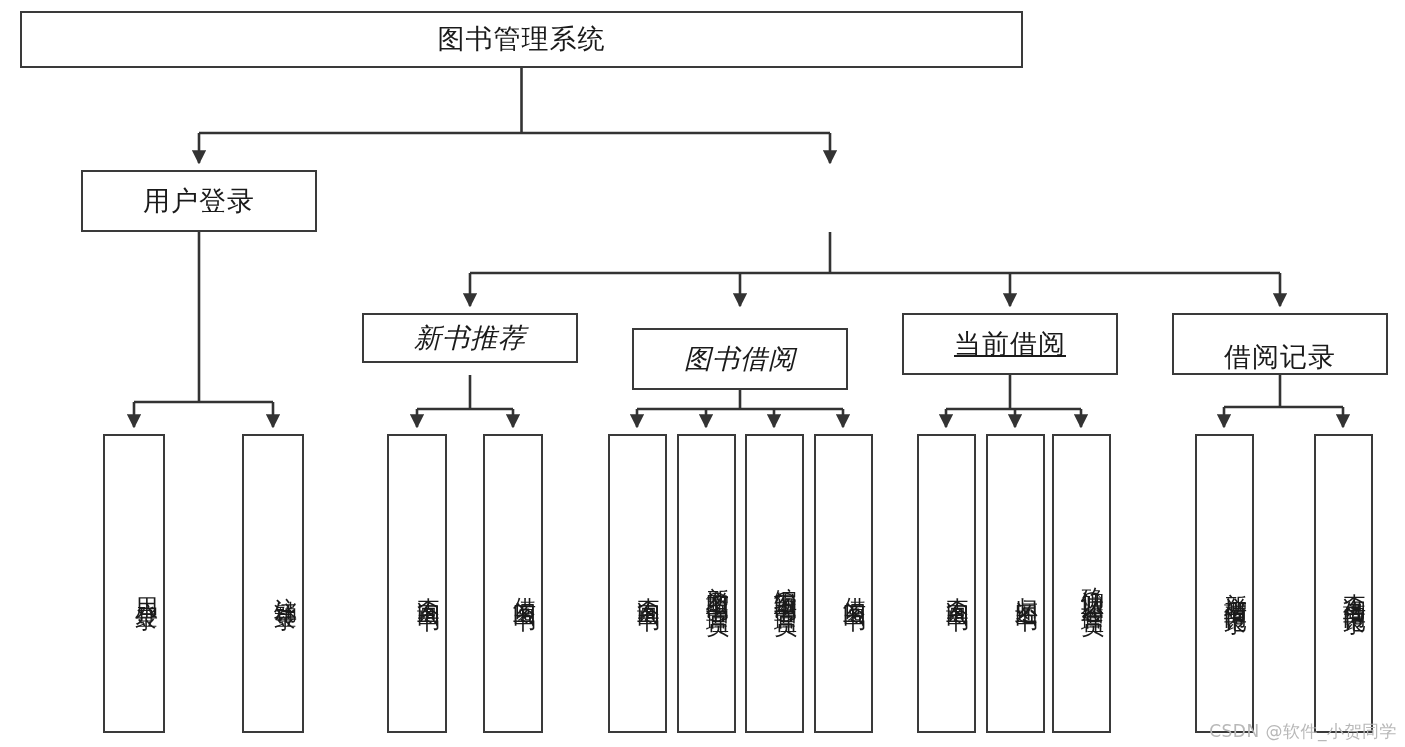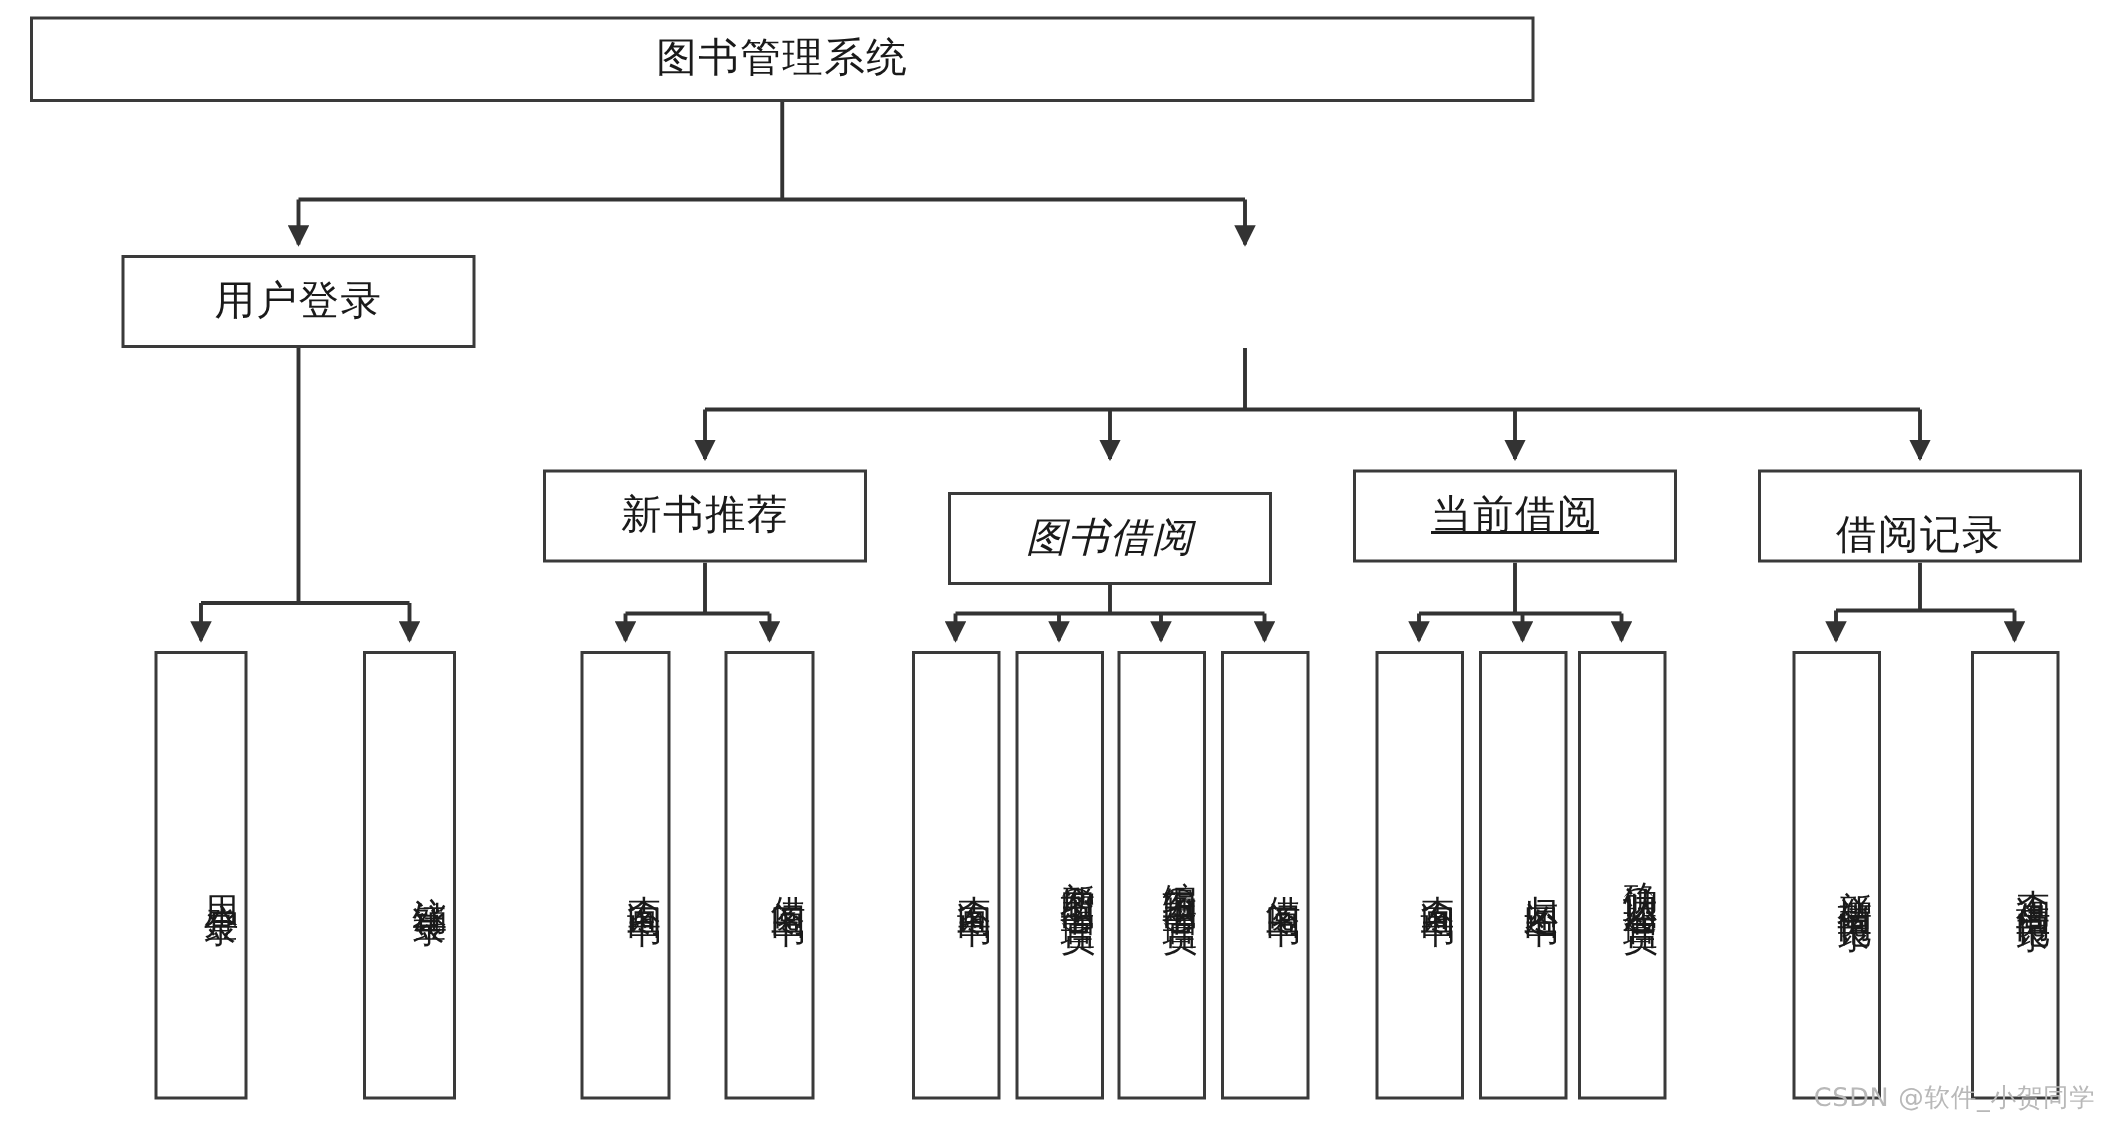--- a/index.html
+++ b/index.html
@@ -120,21 +120,21 @@
   </svg>
 
   <div class="node horiz" style="left:20px;top:11px;width:1003px;height:57px;">
     <span>图书管理系统</span>
   </div>
 
   <div class="node horiz" style="left:81px;top:170px;width:236px;height:62px;">
     <span>用户登录</span>
   </div>
 
-  <div class="node horiz" style="left:362px;top:313px;width:216px;height:62px;">
+  <div class="node horiz" style="left:362px;top:313px;width:216px;height:50px;font-style:italic;">
     <span>新书推荐</span>
   </div>
   <div class="node horiz" style="left:632px;top:328px;width:216px;height:62px;font-style:italic;">
     <span>图书借阅</span>
   </div>
   <div class="node horiz" style="left:902px;top:313px;width:216px;height:62px;text-decoration:underline;">
     <span>当前借阅</span>
   </div>
   <div class="node horiz" style="left:1172px;top:313px;width:216px;height:62px;align-items:flex-end;">
     <span>借阅记录</span>

